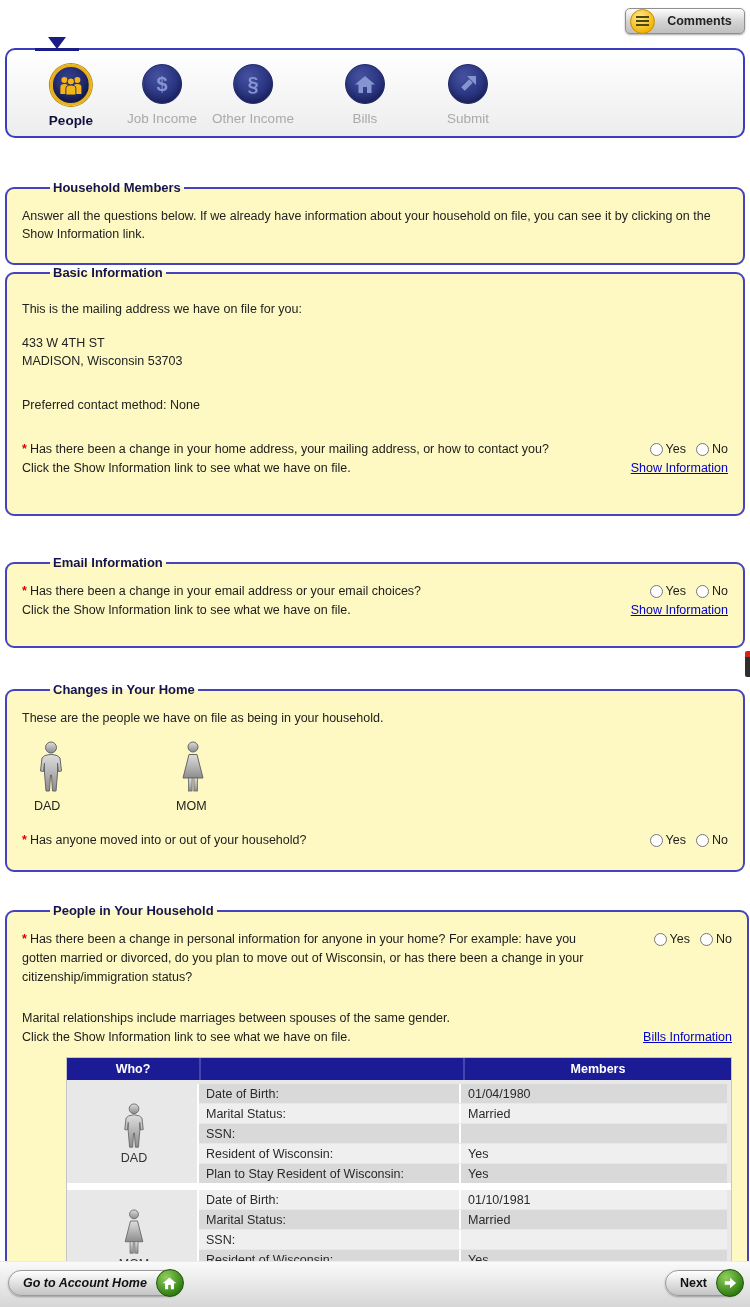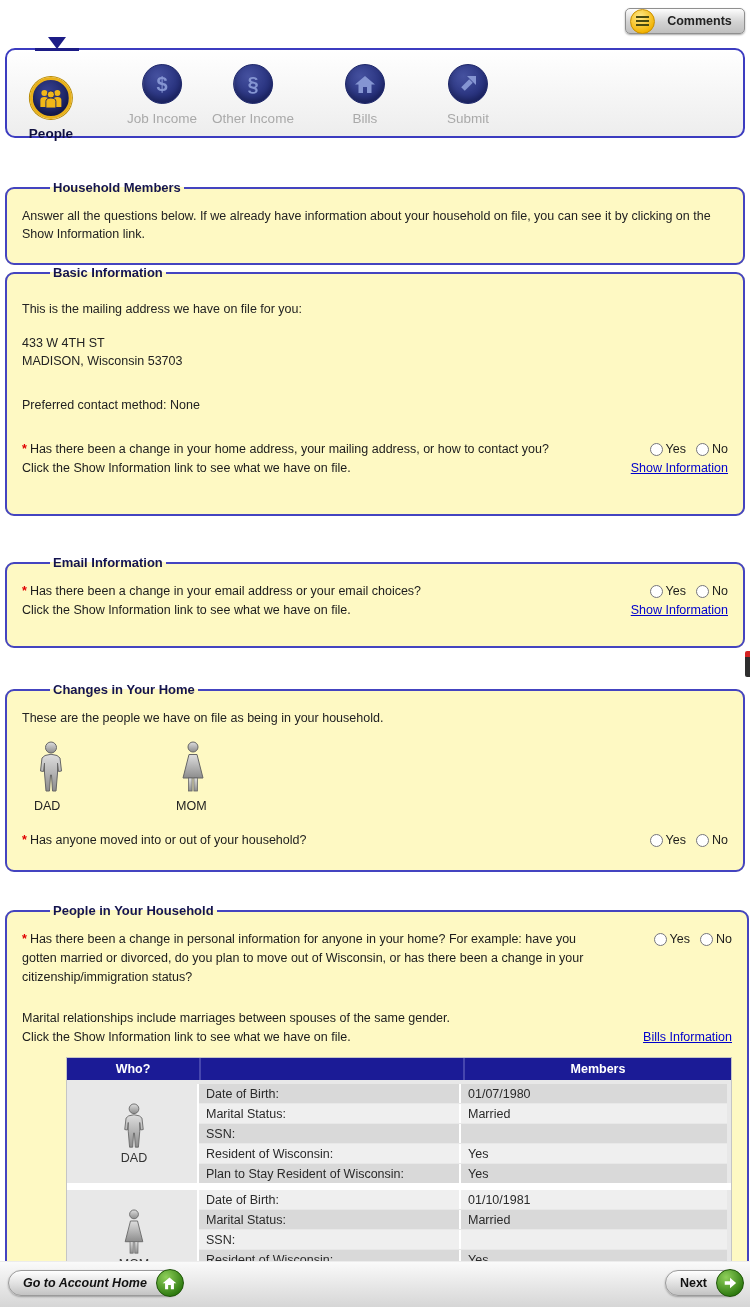--- a/index.html
+++ b/index.html
@@ -168,21 +168,21 @@
       <i></i>
       <i></i>
     </span>
   <span class="comments-label">Comments</span>
 </div>
 
 <div class="navbar">
   <div class="nav-pointer-bar"></div>
   <div class="nav-pointer"></div>
 
-  <div class="nav-item" style="left:44px;margin-top:13px;">
+  <div class="nav-item" style="left:64px;">
     <div class="nav-circle active">
       <svg width="26" height="22" viewBox="0 0 26 22" fill="#f2b717">
         <circle cx="6.5" cy="6" r="3"></circle>
         <path d="M2.5 20 v-7 q0 -3 4 -3 q4 0 4 3 v7 z"></path>
         <circle cx="19.5" cy="6" r="3"></circle>
         <path d="M15.5 20 v-7 q0 -3 4 -3 q4 0 4 3 v7 z"></path>
         <circle cx="13" cy="7.5" r="3.6" stroke="#1d2668" stroke-width="0.9"></circle>
         <path d="M8 21 v-6.5 q0 -3.5 5 -3.5 q5 0 5 3.5 V21 z" stroke="#1d2668" stroke-width="0.9"></path>
       </svg>
     </div>
@@ -368,21 +368,21 @@
           <div class="who-cell">
             <svg width="30" height="46" viewBox="0 0 34 52">
               <circle cx="17" cy="6.5" r="5.5" fill="url(#personGrad)" stroke="#666" stroke-width="1"></circle>
               <path d="M11 14.5 Q17 12 23 14.5 L26 17 L27.5 30 L24.5 30.5 L23.5 22 L23.5 32 L22 50 L18.5 50 L17.5 34 L16.5 34 L15.5 50 L12 50 L10.5 32 L10.5 22 L9.5 30.5 L6.5 30 L8 17 Z" fill="url(#personGrad)" stroke="#666" stroke-width="1"></path>
             </svg>
             <div class="pname">DAD</div>
           </div>
           <div>
             <div class="drow g">
               <span>Date of Birth:</span>
-                <span class="val">01/07/1980</span>
+                <span class="val">01/04/1980</span>
             </div>
             <div class="drow l">
               <span>Marital Status:</span>
                 <span class="val">Married</span>
             </div>
             <div class="drow g">
               <span>SSN:</span>
                 <span class="val"></span>
             </div>
             <div class="drow l">

